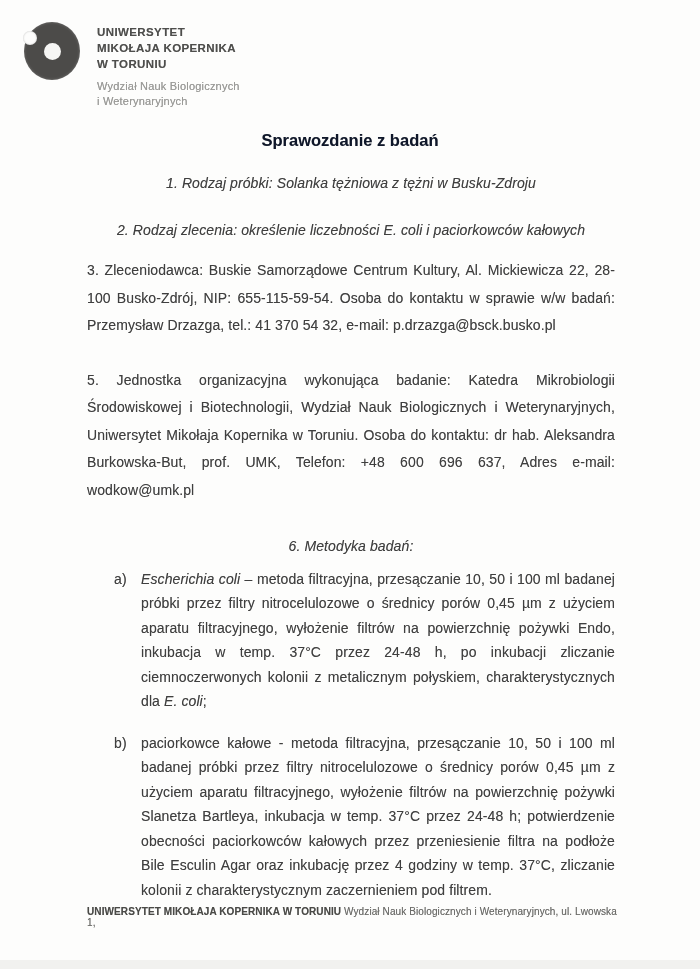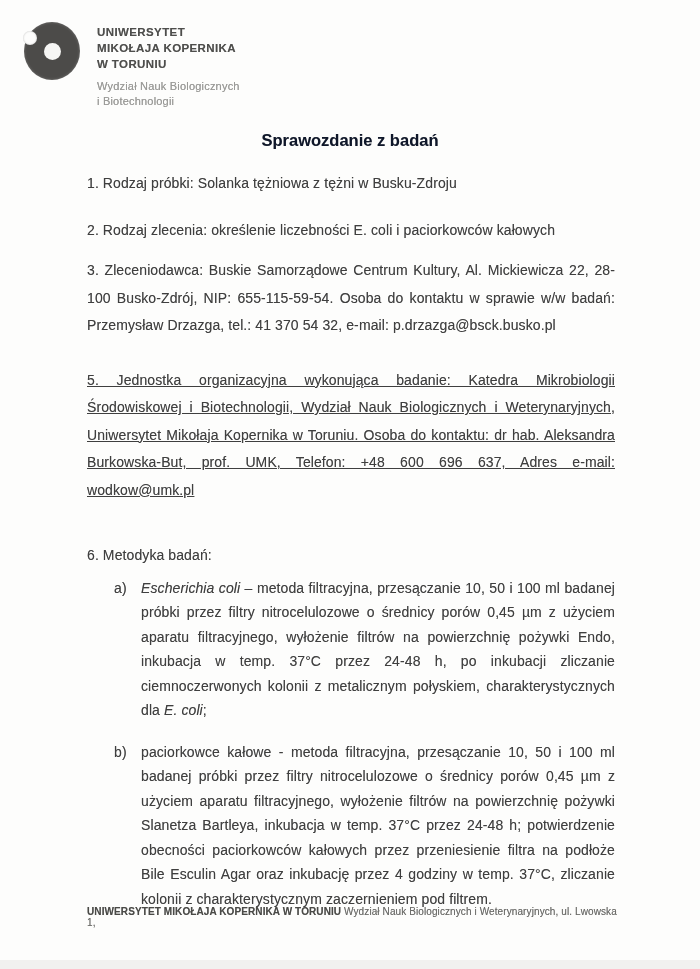--- a/index.html
+++ b/index.html
@@ -39,26 +39,26 @@
   
   .title{
     margin:0;position:absolute;top:131px;left:0;width:100%;
     text-align:center;font-size:16.5px;font-weight:bold;color:#0f172a;
   }
   .content{position:absolute;top:170px;left:87px;width:528px;}
   .para{
     margin:0;font-size:14px;line-height:27.5px;
     text-align:justify;letter-spacing:.1px;
   }
-  .para.single{text-align:left;}
+  .para.single{text-align:center;font-style:italic;}
   .mb-a{margin-bottom:19px;}
   .mb-b{margin-bottom:13px;}
   .mb-c{margin-bottom:27px;}
   .mb-d{margin-bottom:31px;}
-  .mb-e{margin-bottom:38px;text-decoration:underline;}
+  .mb-e{margin-bottom:29px;}
   .mb-f{margin-bottom:6px;}
   .method-item{
     display:flex;margin-left:27px;width:501px;
     font-size:14px;line-height:24.5px;letter-spacing:.1px;
   }
   .method-item .marker{flex:0 0 27px;}
   .method-item .li-text{flex:1;text-align:justify;}
   .method-item.gap{margin-bottom:17px;}
   
   .footer{position:absolute;left:87px;top:906px;width:540px;}
@@ -76,21 +76,21 @@
       <div class="logo-ring"></div>
       <div class="logo-hole"></div>
       <div class="logo-notch"></div>
     </div>
     <div class="logo-text">
       <div class="uni-line">UNIWERSYTET</div>
       <div class="uni-line">MIKOŁAJA KOPERNIKA</div>
       <div class="uni-line">W TORUNIU</div>
       <div class="fac-block">
         <div class="fac-line">Wydział Nauk Biologicznych</div>
-        <div class="fac-line">i Biotechnologii</div>
+        <div class="fac-line">i Weterynaryjnych</div>
       </div>
     </div>
   </header>
 
   <h1 class="title">Sprawozdanie z badań</h1>
 
   <main class="content">
     <p class="para single mb-a">1. Rodzaj próbki: Solanka tężniowa z tężni w Busku-Zdroju</p>
     <p class="para single mb-b">2. Rodzaj zlecenia: określenie liczebności E. coli i paciorkowców kałowych</p>
     <p class="para mb-c">3. Zleceniodawca: Buskie Samorządowe Centrum Kultury, Al. Mickiewicza 22, 28-100 Busko-Zdrój, NIP: 655-115-59-54. Osoba do kontaktu w sprawie w/w badań: Przemysław Drzazga, tel.: 41 370 54 32, e-mail: p.drzazga@bsck.busko.pl</p>

